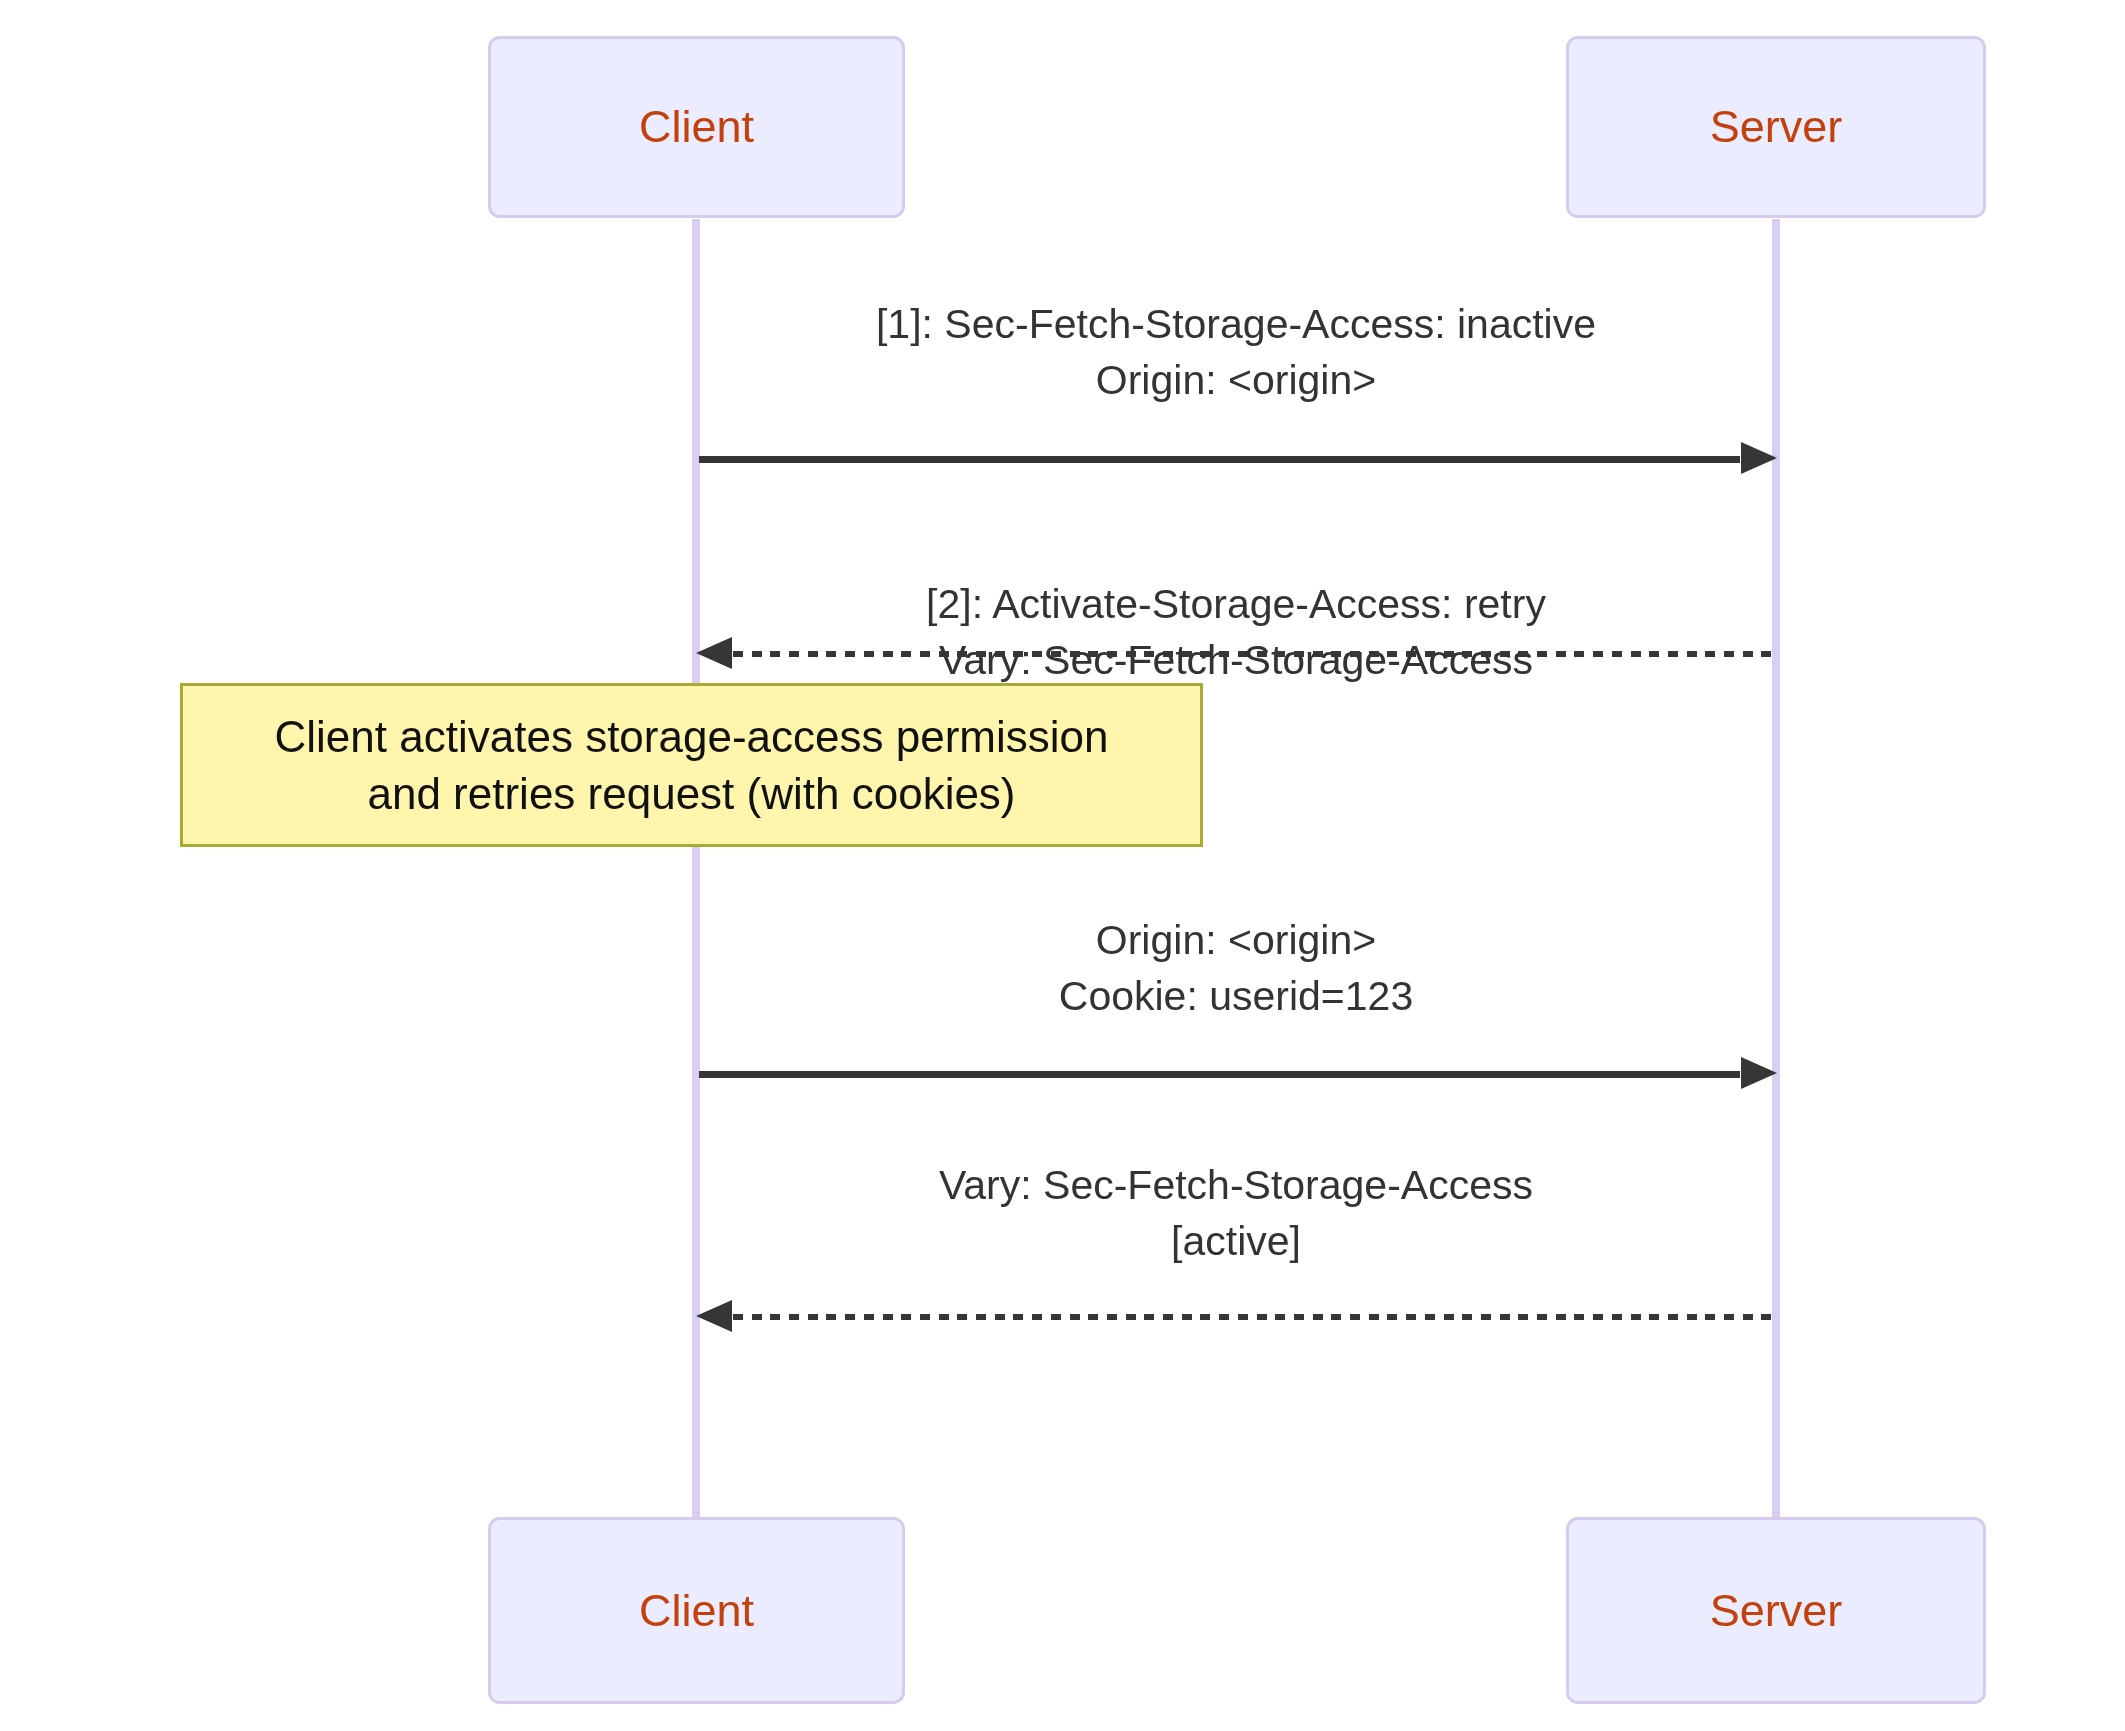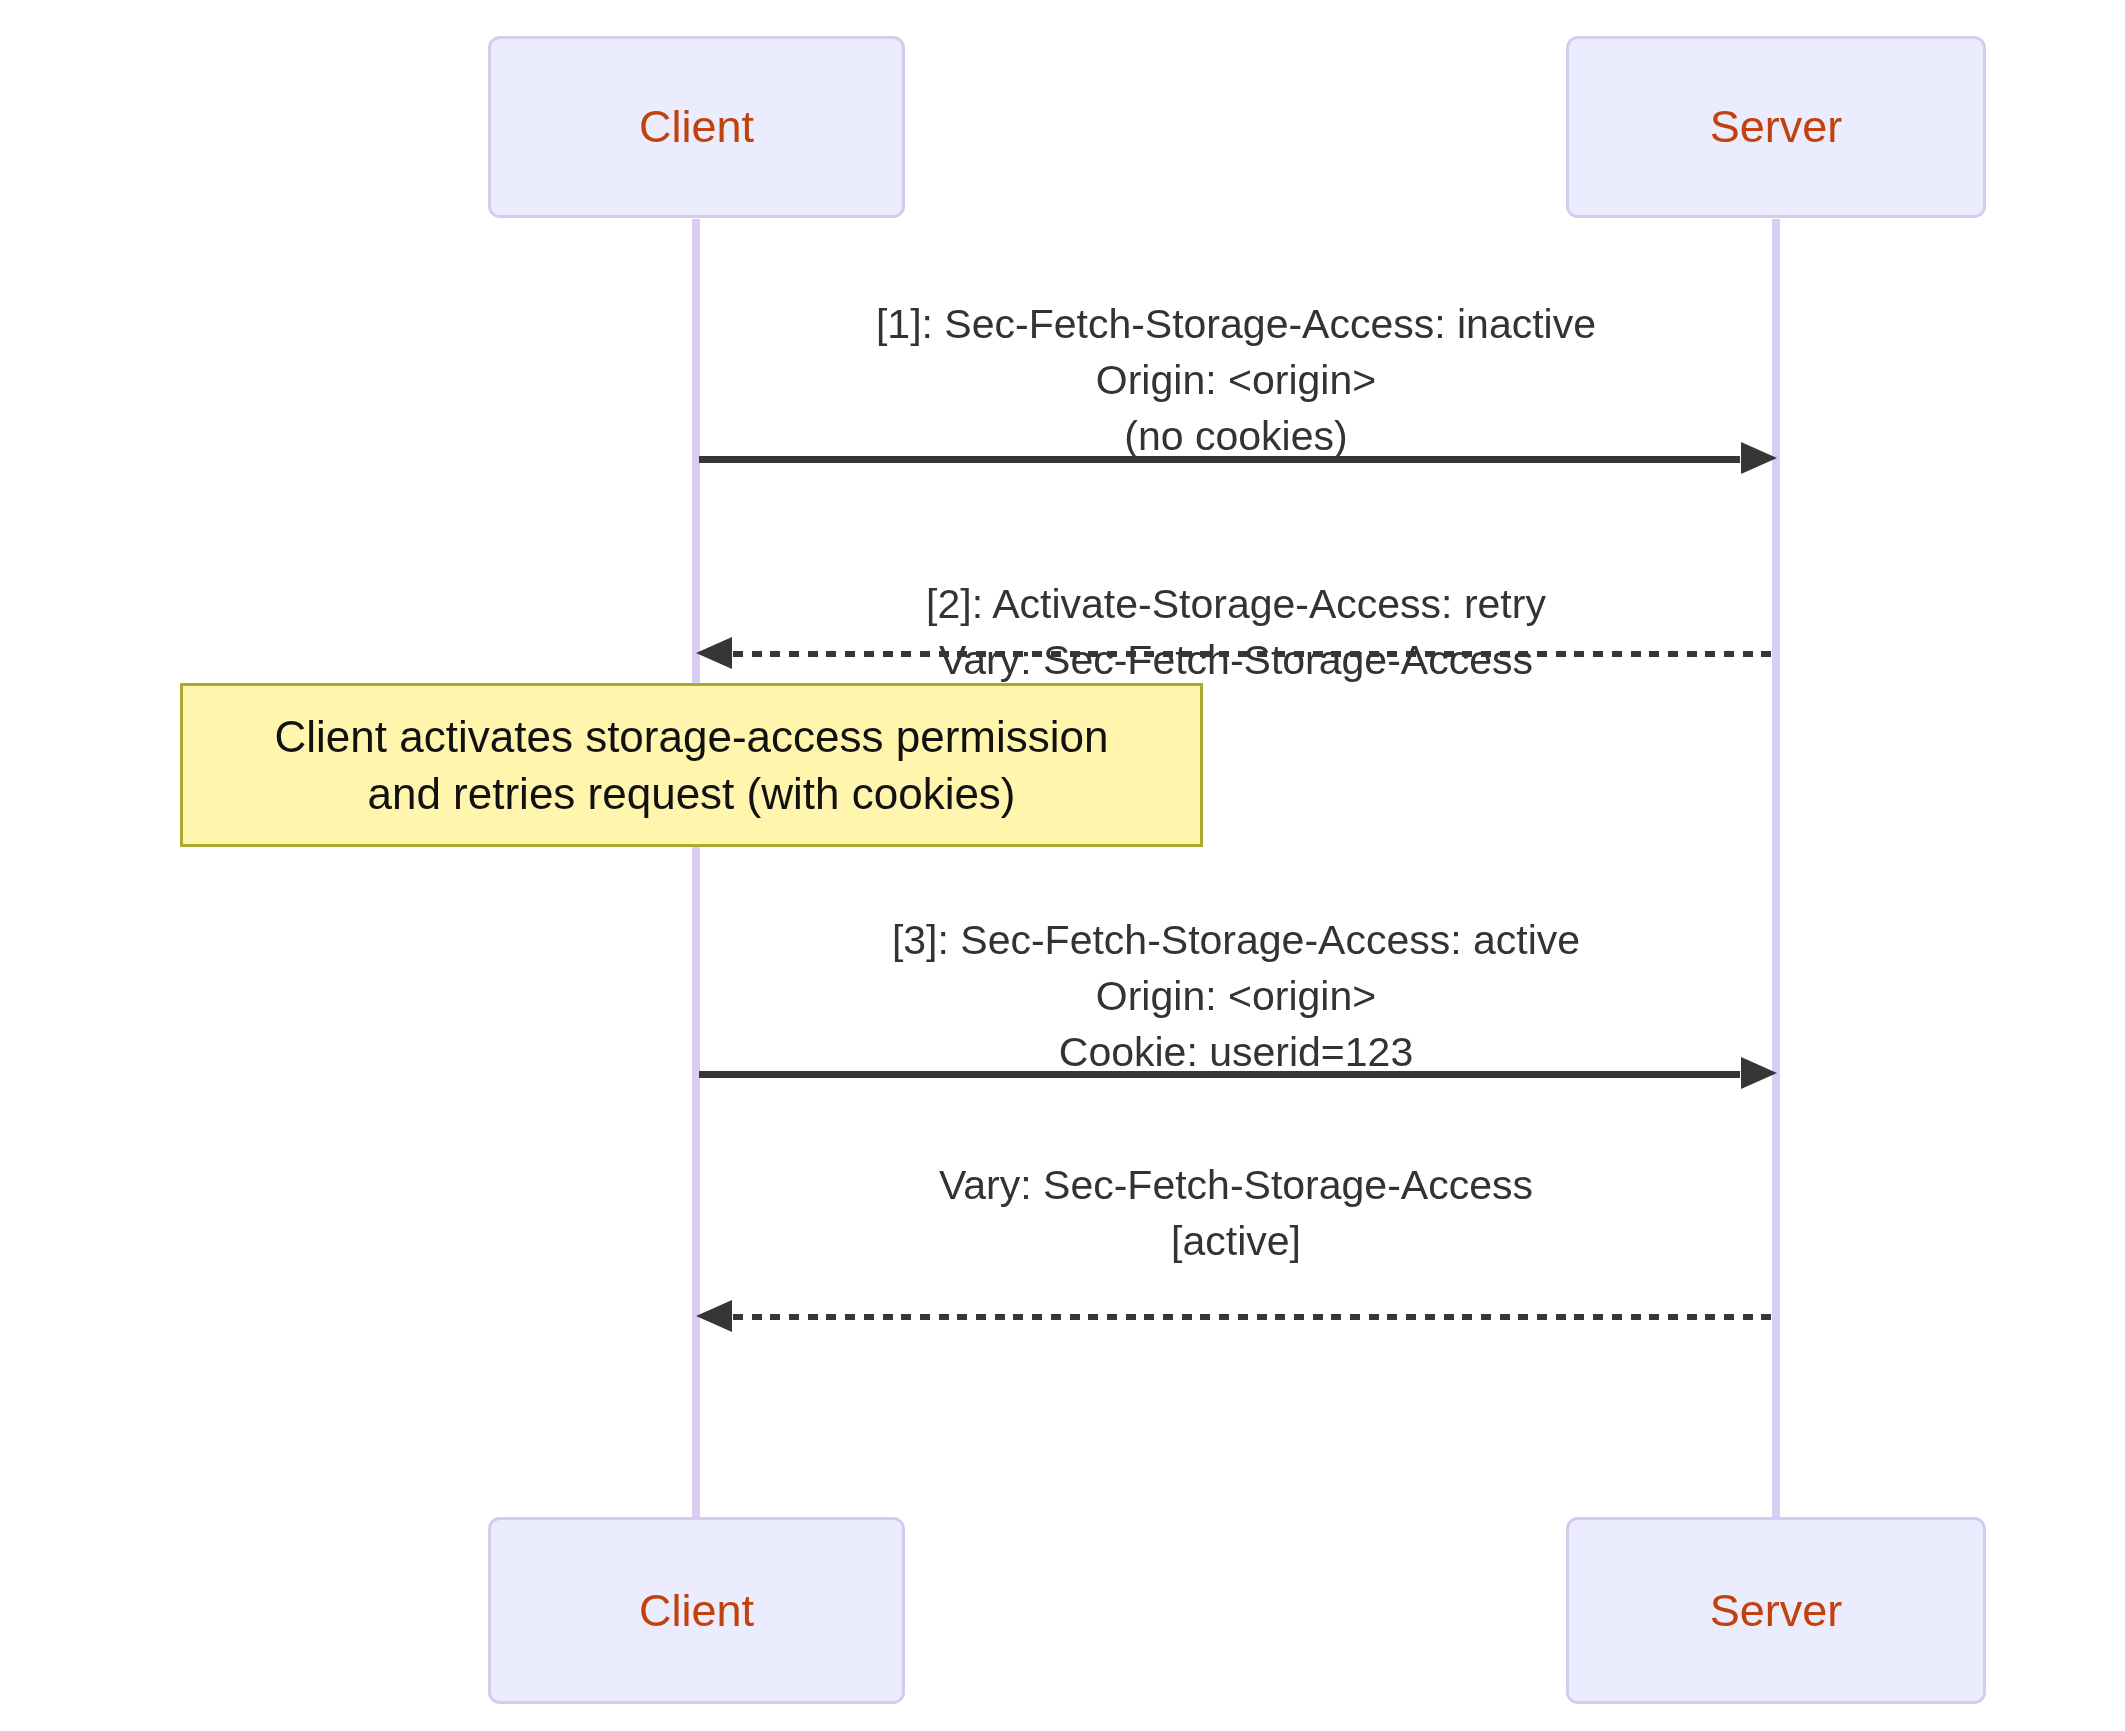--- a/index.html
+++ b/index.html
@@ -123,39 +123,37 @@
   <div class="actor-box actor-server-top">
     <span>Server</span>
   </div>
 
   <div class="lifeline lifeline-client"></div>
   <div class="lifeline lifeline-server"></div>
 
   <div class="msg msg-1">
     <div>[1]: Sec-Fetch-Storage-Access: inactive</div>
     <div>Origin: &lt;origin&gt;</div>
-    <div>(no cookies)</div>
   </div>
   <div class="arrow-line a1"></div>
   <div class="head head-right h1"></div>
 
   <div class="msg msg-2">
     <div>[2]: Activate-Storage-Access: retry</div>
     <div>Vary: Sec-Fetch-Storage-Access</div>
   </div>
   <div class="arrow-line-dotted a2"></div>
   <div class="head head-left h2"></div>
 
   <div class="note note-1">
     <div>Client activates storage-access permission</div>
     <div>and retries request (with cookies)</div>
   </div>
 
   <div class="msg msg-3">
-    <div>[3]: Sec-Fetch-Storage-Access: active</div>
     <div>Origin: &lt;origin&gt;</div>
     <div>Cookie: userid=123</div>
   </div>
   <div class="arrow-line a3"></div>
   <div class="head head-right h3"></div>
 
   <div class="msg msg-4">
     <div>Vary: Sec-Fetch-Storage-Access</div>
     <div>[active]</div>
   </div>

